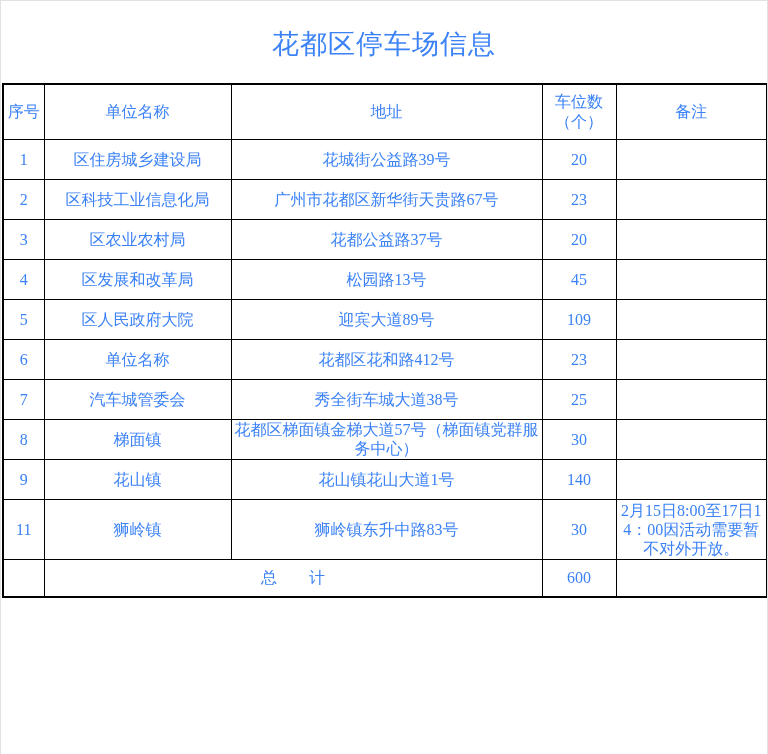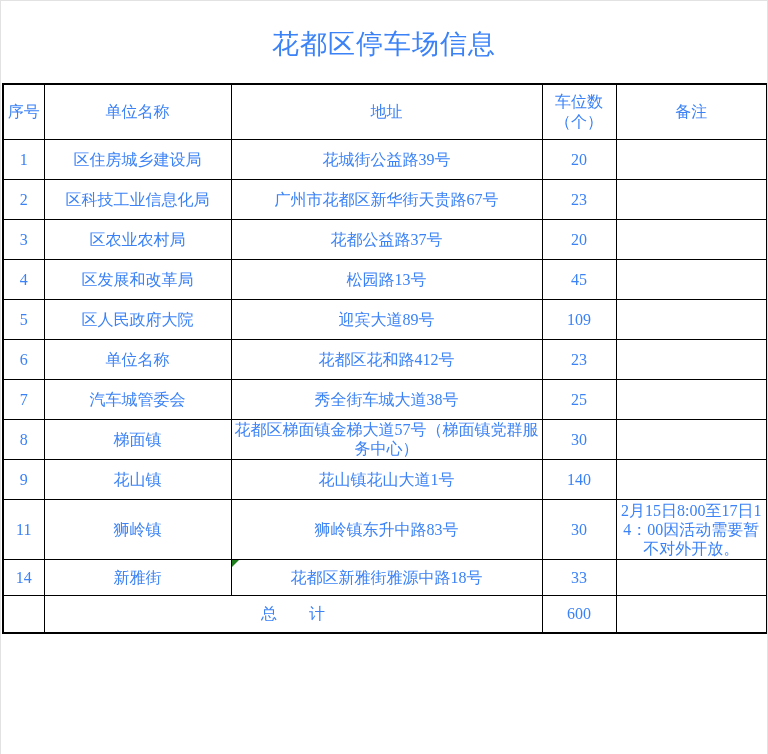--- a/index.html
+++ b/index.html
@@ -154,30 +154,20 @@
         <td>140</td>
         <td></td>
       </tr>
       <tr class="data-row tall">
         <td>11</td>
         <td>狮岭镇</td>
         <td>狮岭镇东升中路83号</td>
         <td>30</td>
         <td class="remark-note">2月15日8:00至17日14：00因活动需要暂不对外开放。</td>
       </tr>
-      <tr class="data-row short">
-        <td>14</td>
-        <td>新雅街</td>
-        <td class="flag-cell">
-          <span class="corner-flag"></span>
-          <span>花都区新雅街雅源中路18号</span>
-        </td>
-        <td>33</td>
-        <td></td>
-      </tr>
 
       <tr class="total-row">
         <td></td>
         <td colspan="2">总　　计</td>
         <td>600</td>
         <td></td>
       </tr>
     </tbody>
   </table>
 </div>

